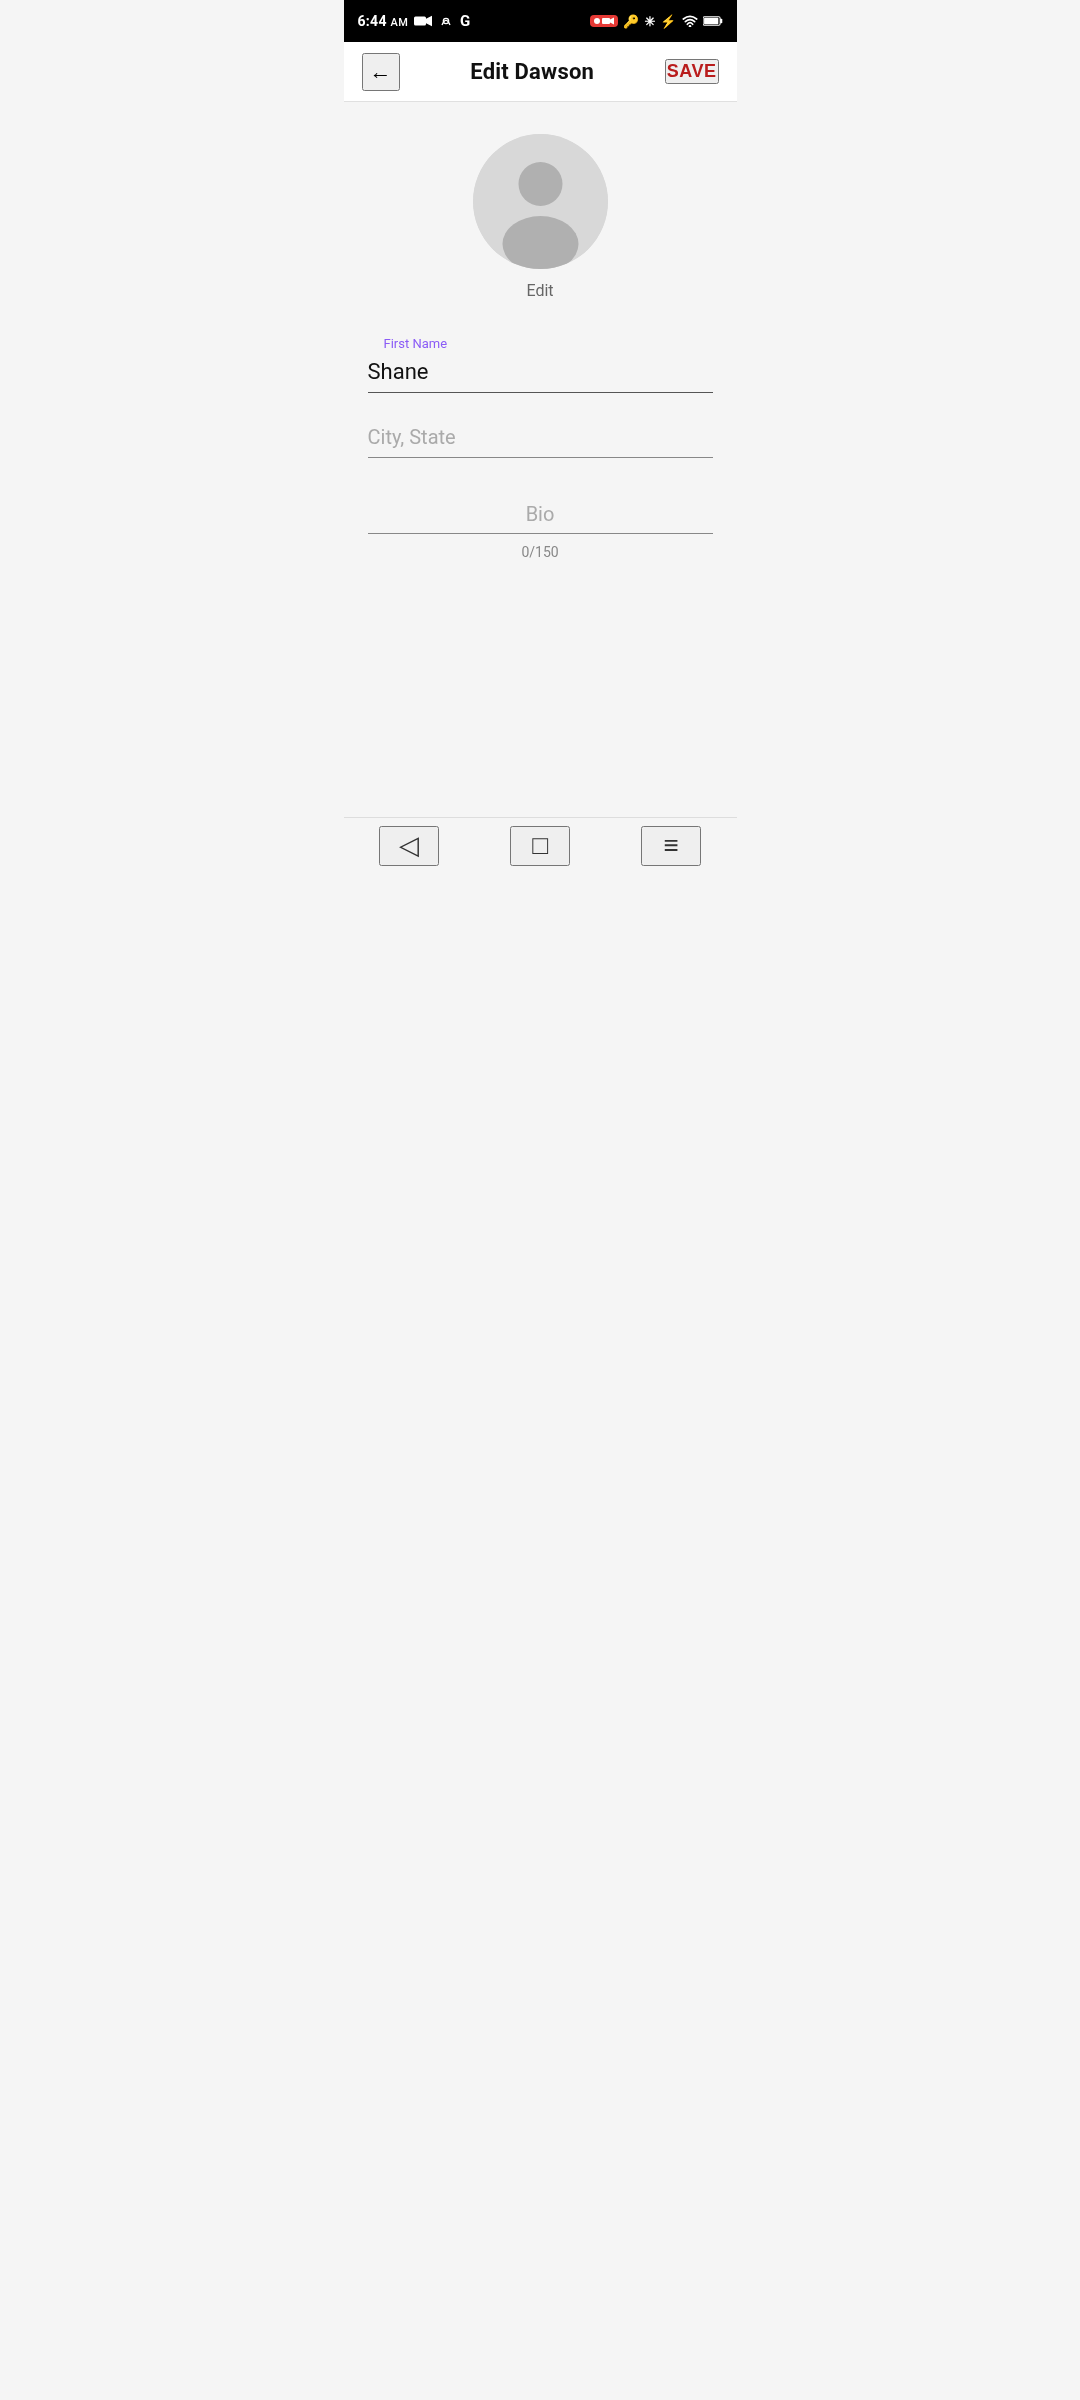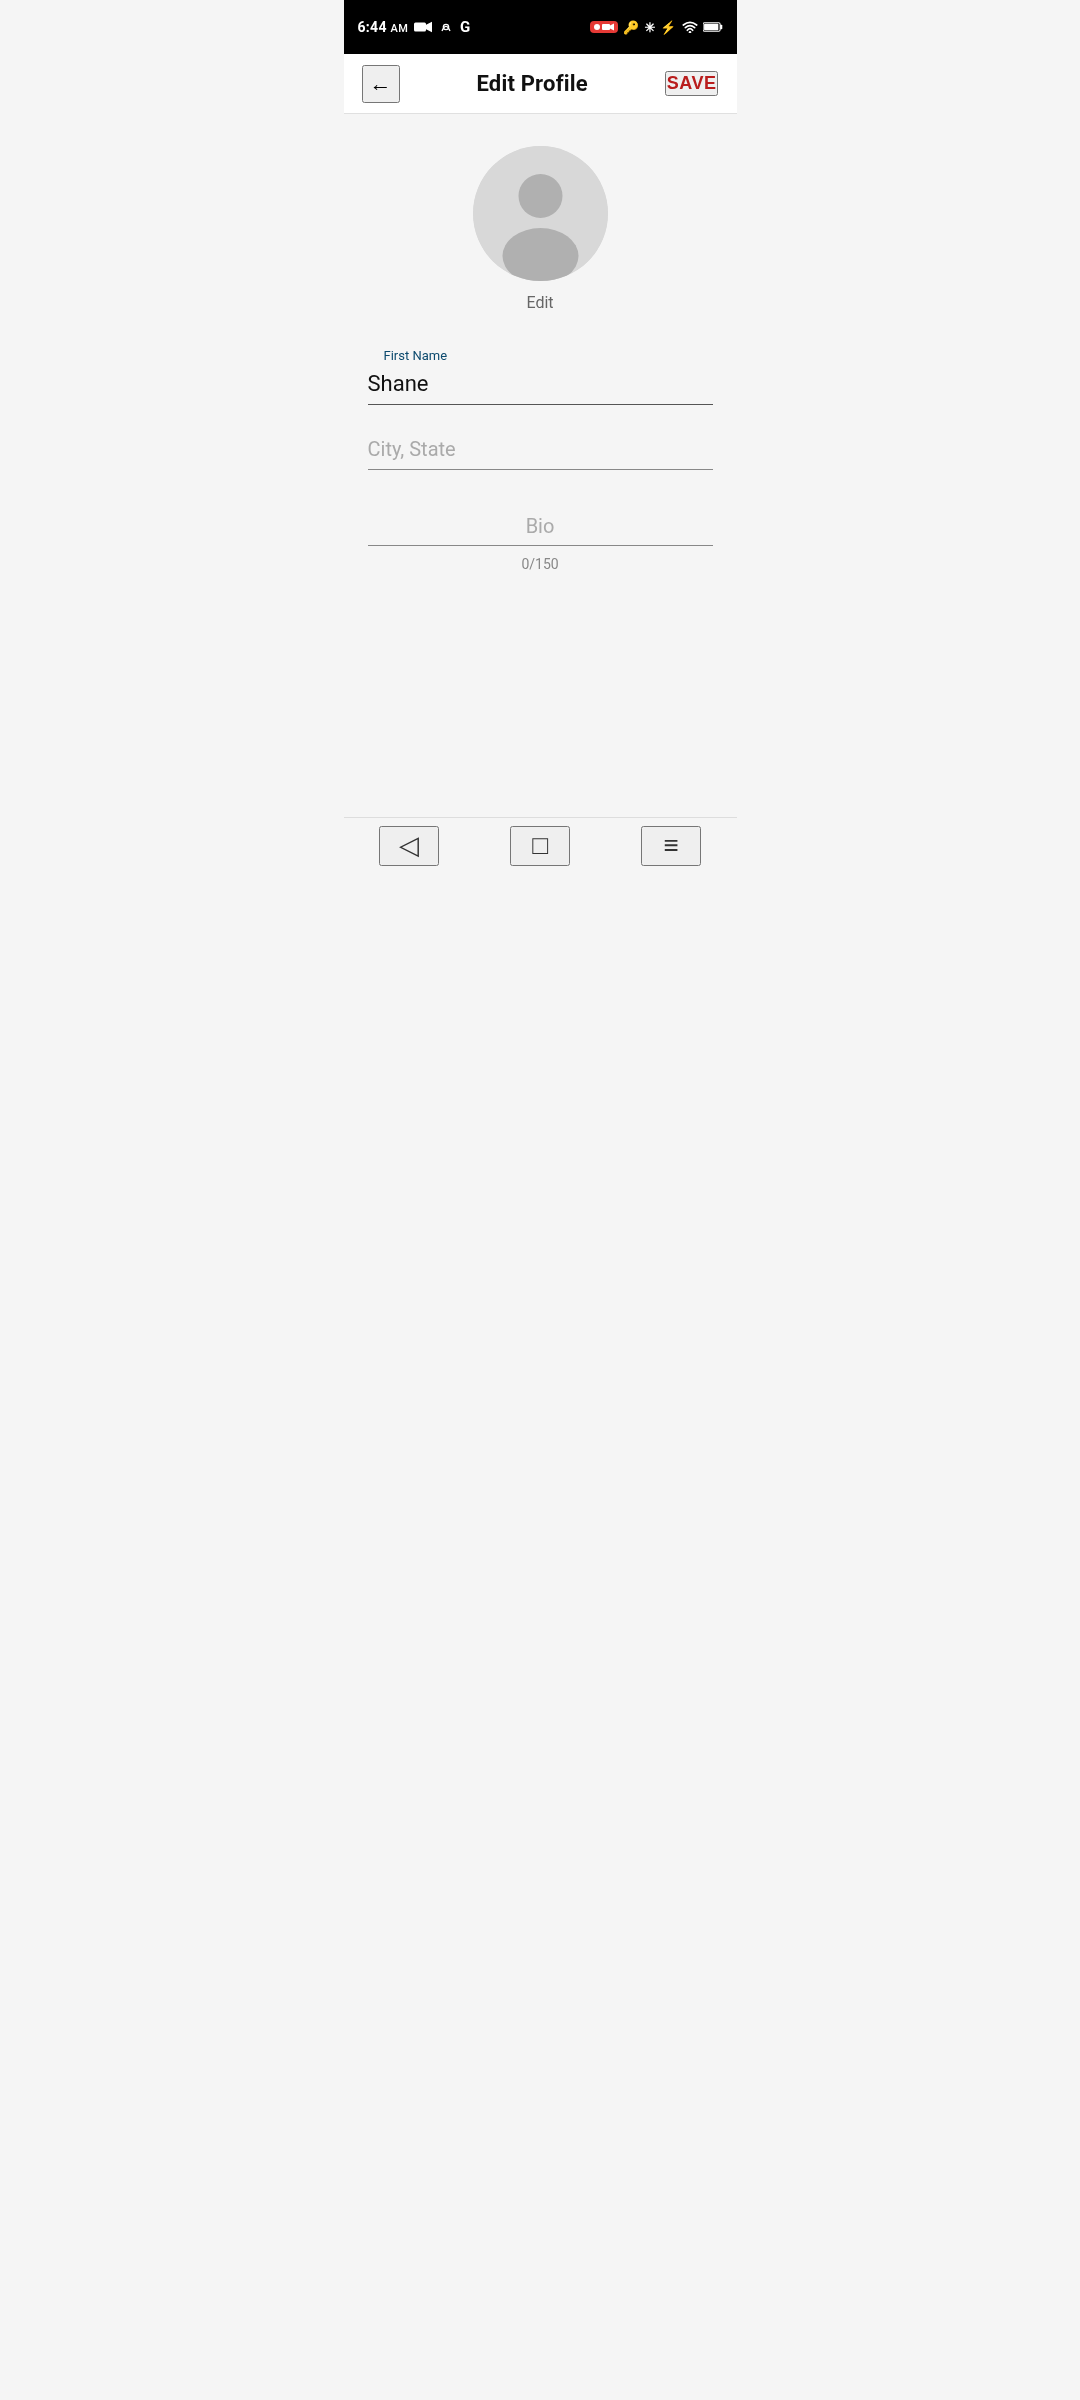--- a/index.html
+++ b/index.html
@@ -17,21 +17,21 @@
       display: flex;
       flex-direction: column;
       margin: 0 auto;
       position: relative;
     }
 
     
     .status-bar {
       background: #000;
       color: #fff;
-      height: 54px;
+      height: 42px;
       display: flex;
       align-items: center;
       justify-content: space-between;
       padding: 0 14px;
       font-size: 13px;
       font-weight: 600;
       flex-shrink: 0;
     }
 
     .status-left {
@@ -149,21 +149,21 @@
     .form-section {
       padding-top: 12px;
     }
 
     .field-group {
       margin-bottom: 28px;
     }
 
     .field-label {
       font-size: 13px;
-      color: #0c4a6e;
+      color: #8b5cf6;
       margin-bottom: 4px;
       display: block;
       padding-left: 16px;
     }
 
     .field-input {
       width: 100%;
       font-size: 22px;
       color: #111;
       border: none;
@@ -300,21 +300,21 @@
     <svg width="20" height="12" viewBox="0 0 28 14" fill="white">
       <rect x="0" y="1" width="24" height="12" rx="2" stroke="white" stroke-width="1.5" fill="none"></rect>
       <rect x="24" y="4" width="3" height="6" rx="1" fill="white"></rect>
       <rect x="1.5" y="2.5" width="20" height="9" rx="1" fill="white"></rect>
     </svg>
   </div>
 </div>
 
 <div class="top-nav">
   <button class="nav-back">←</button>
-  <span class="nav-title">Edit Profile</span>
+  <span class="nav-title">Edit Dawson</span>
   <button class="nav-save">SAVE</button>
 </div>
 
 <div class="main-content">
 
   <div class="avatar-section">
     <div class="avatar-container">
       <svg class="avatar-svg" viewBox="0 0 135 135" xmlns="http://www.w3.org/2000/svg">
         <circle cx="67.5" cy="67.5" r="67.5" fill="#d8d8d8"></circle>
 

